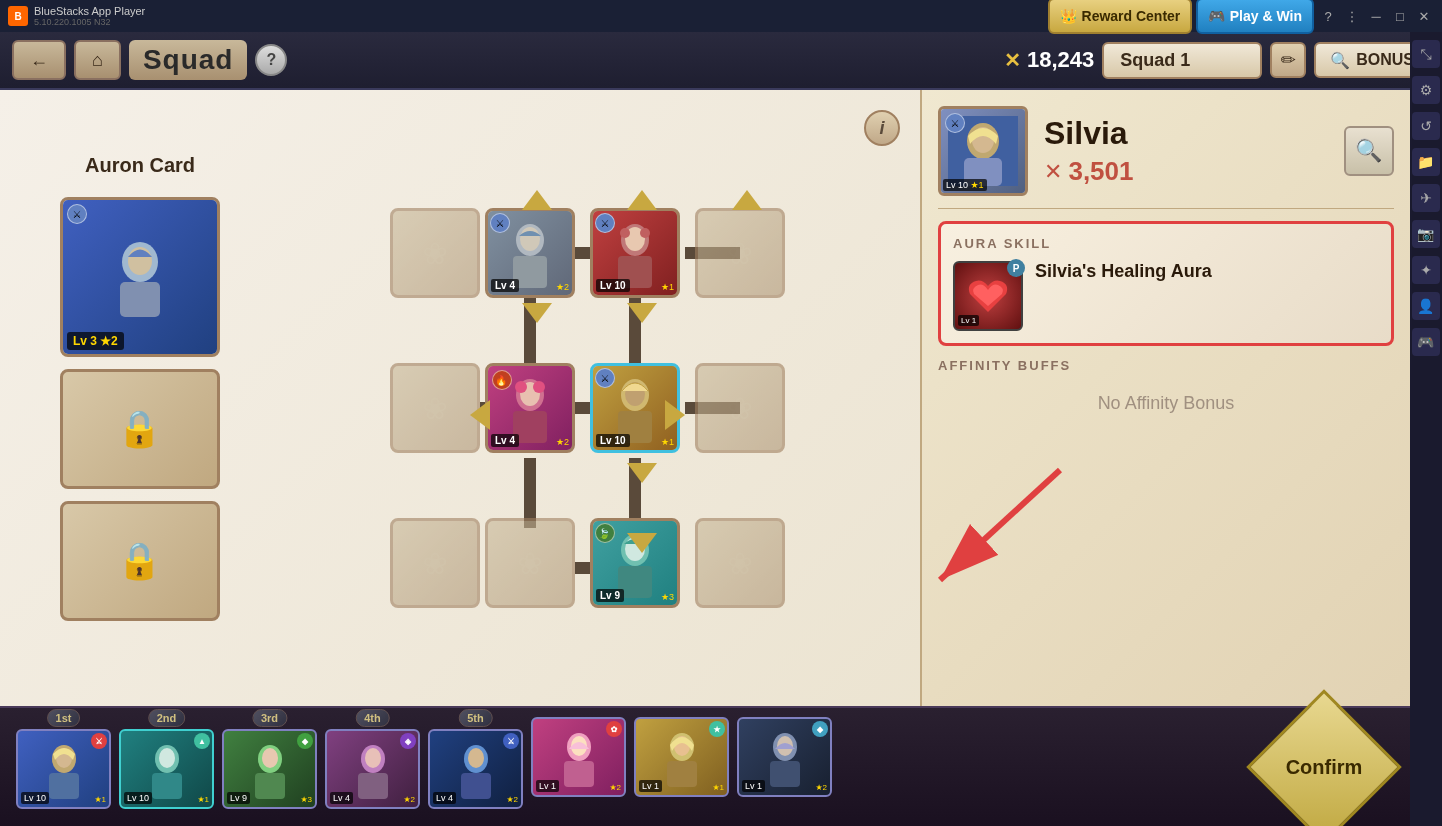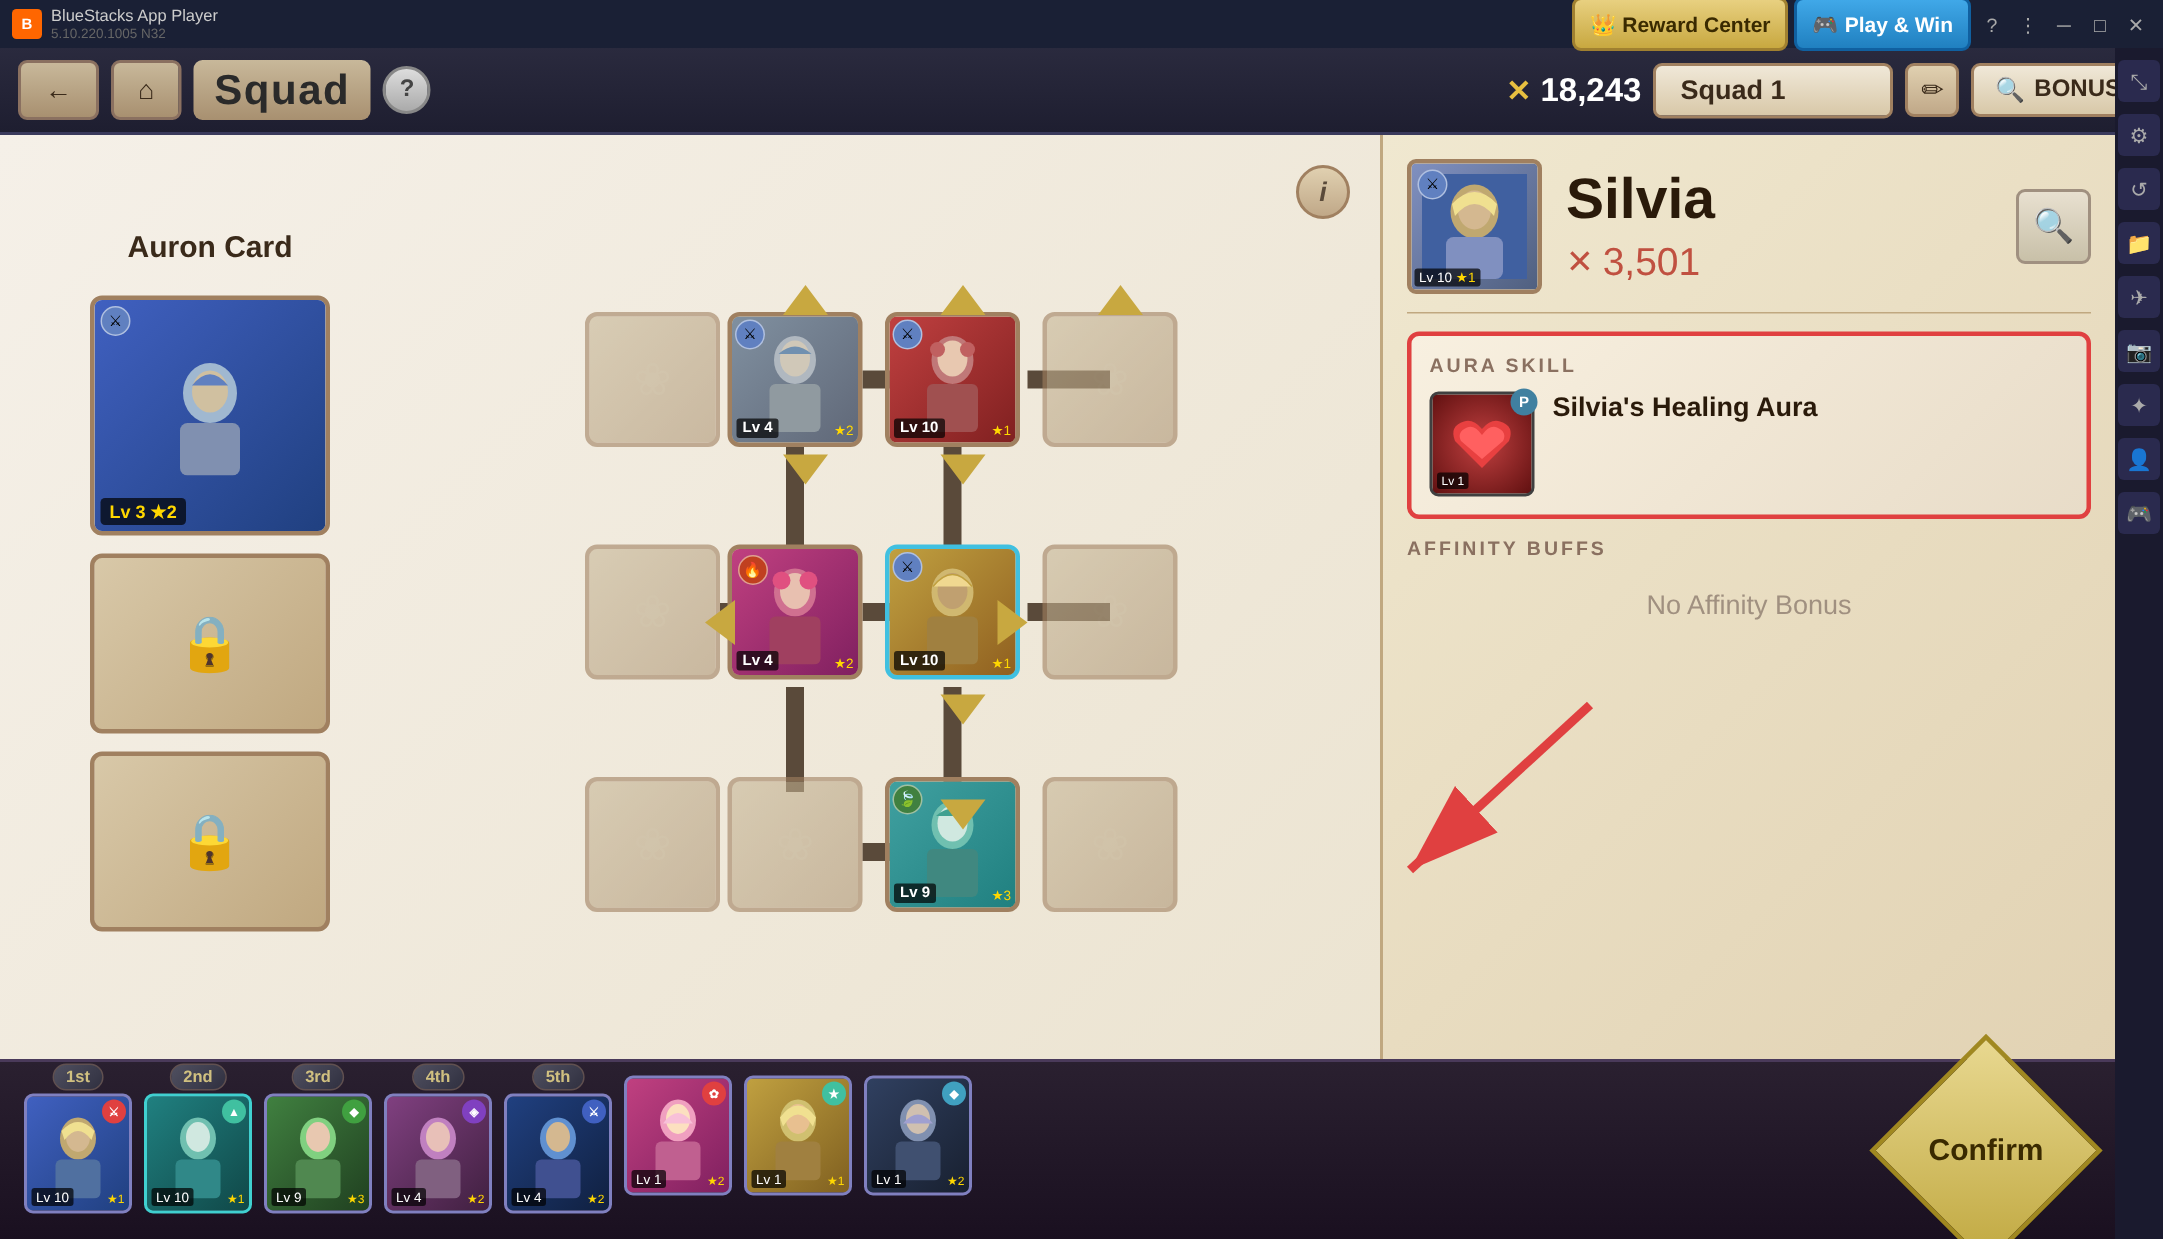--- a/index.html
+++ b/index.html
@@ -511,37 +511,37 @@
       background: rgba(0,0,0,0.7);
       color: white;
       font-size: 9px;
       padding: 1px 3px;
       border-radius: 2px;
     }
     .char-info {
       flex: 1;
     }
     .char-name {
-      font-size: 38px;
+      font-size: 32px;
       font-weight: bold;
       color: #2a1a0a;
     }
     .char-power {
       display: flex;
       align-items: center;
       gap: 6px;
       margin-top: 4px;
     }
     .power-icon {
       color: #c05040;
       font-size: 22px;
     }
     .power-value {
       font-size: 26px;
-      font-weight: normal;
+      font-weight: bold;
       color: #c05040;
     }
     .search-btn {
       width: 50px;
       height: 50px;
       background: linear-gradient(180deg, #e8e0d0 0%, #c8c0a8 100%);
       border: 2px solid #a09080;
       border-radius: 6px;
       display: flex;
       align-items: center;
@@ -686,21 +686,21 @@
       right: 32px;
       height: 120px;
       background: linear-gradient(180deg, #2a2030 0%, #1a1020 100%);
       border-top: 2px solid #4a3a5a;
       display: flex;
       align-items: center;
       padding: 8px 16px;
       gap: 8px;
     }
     .roster-hero {
-      width: 72px;
+      width: 95px;
       height: 100px;
       position: relative;
       cursor: pointer;
     }
     .roster-hero-inner {
       width: 100%;
       height: 80px;
       background: linear-gradient(135deg, #4060c0, #204080);
       border: 2px solid #8080c0;
       border-radius: 6px;

